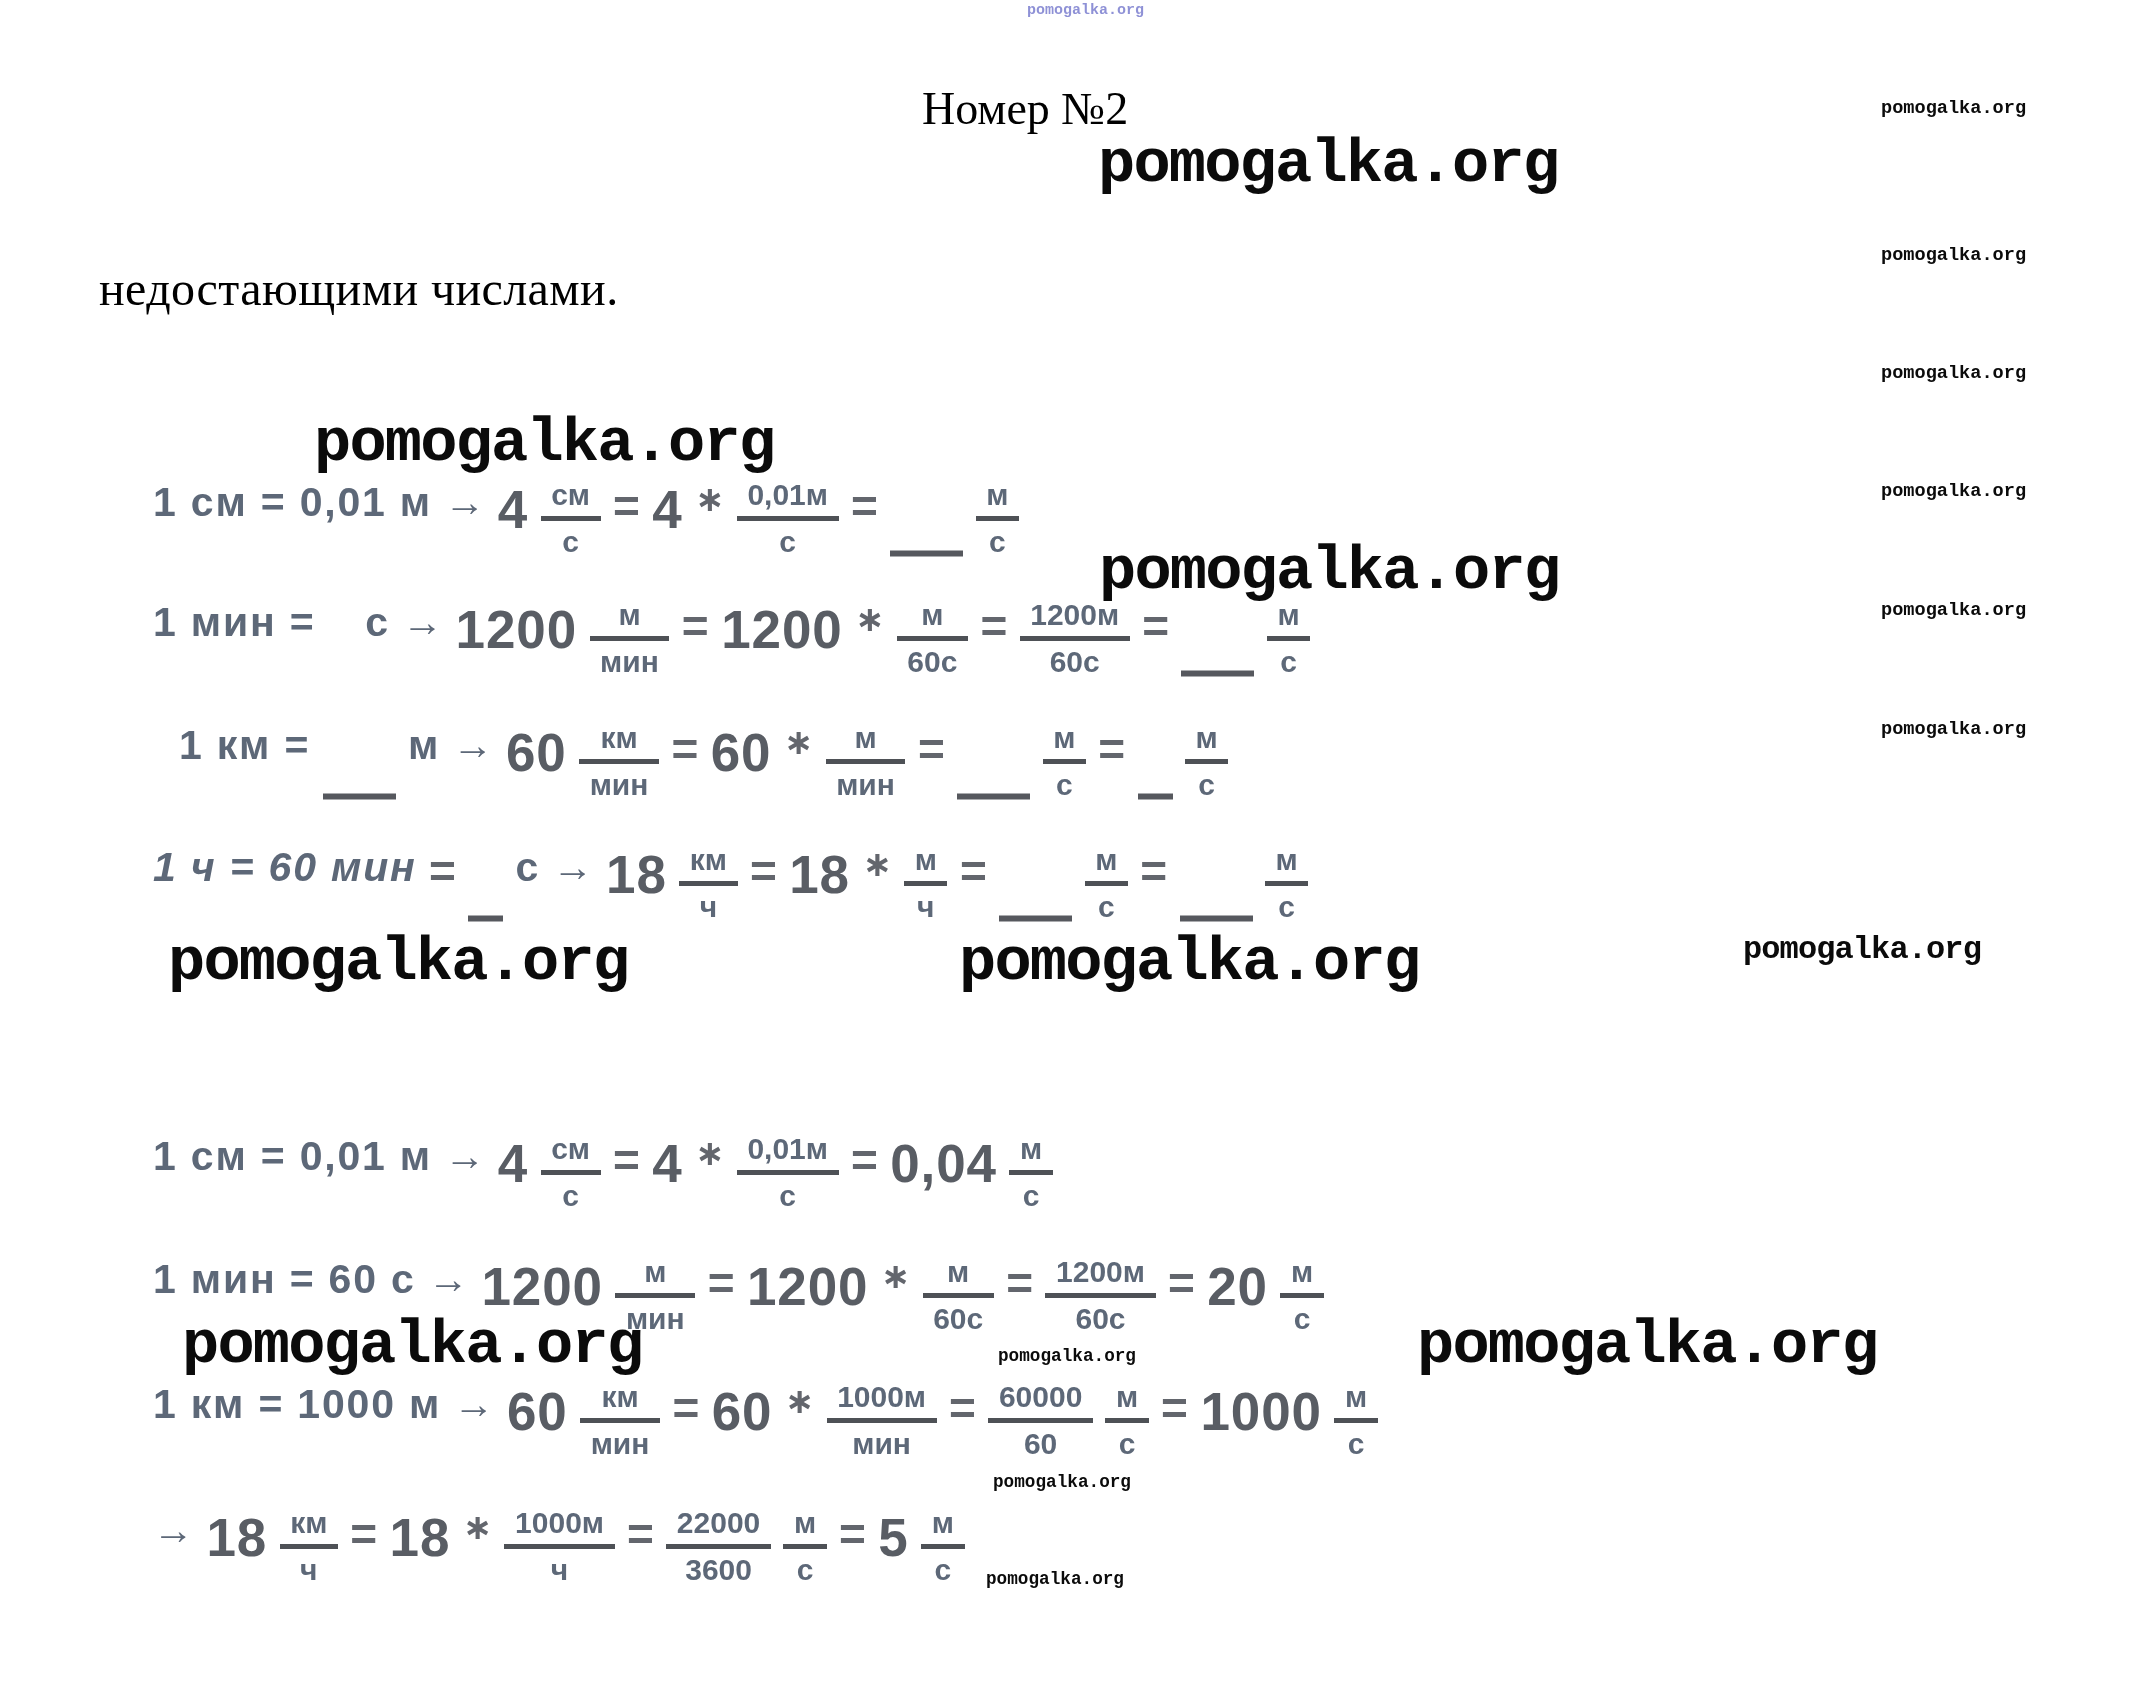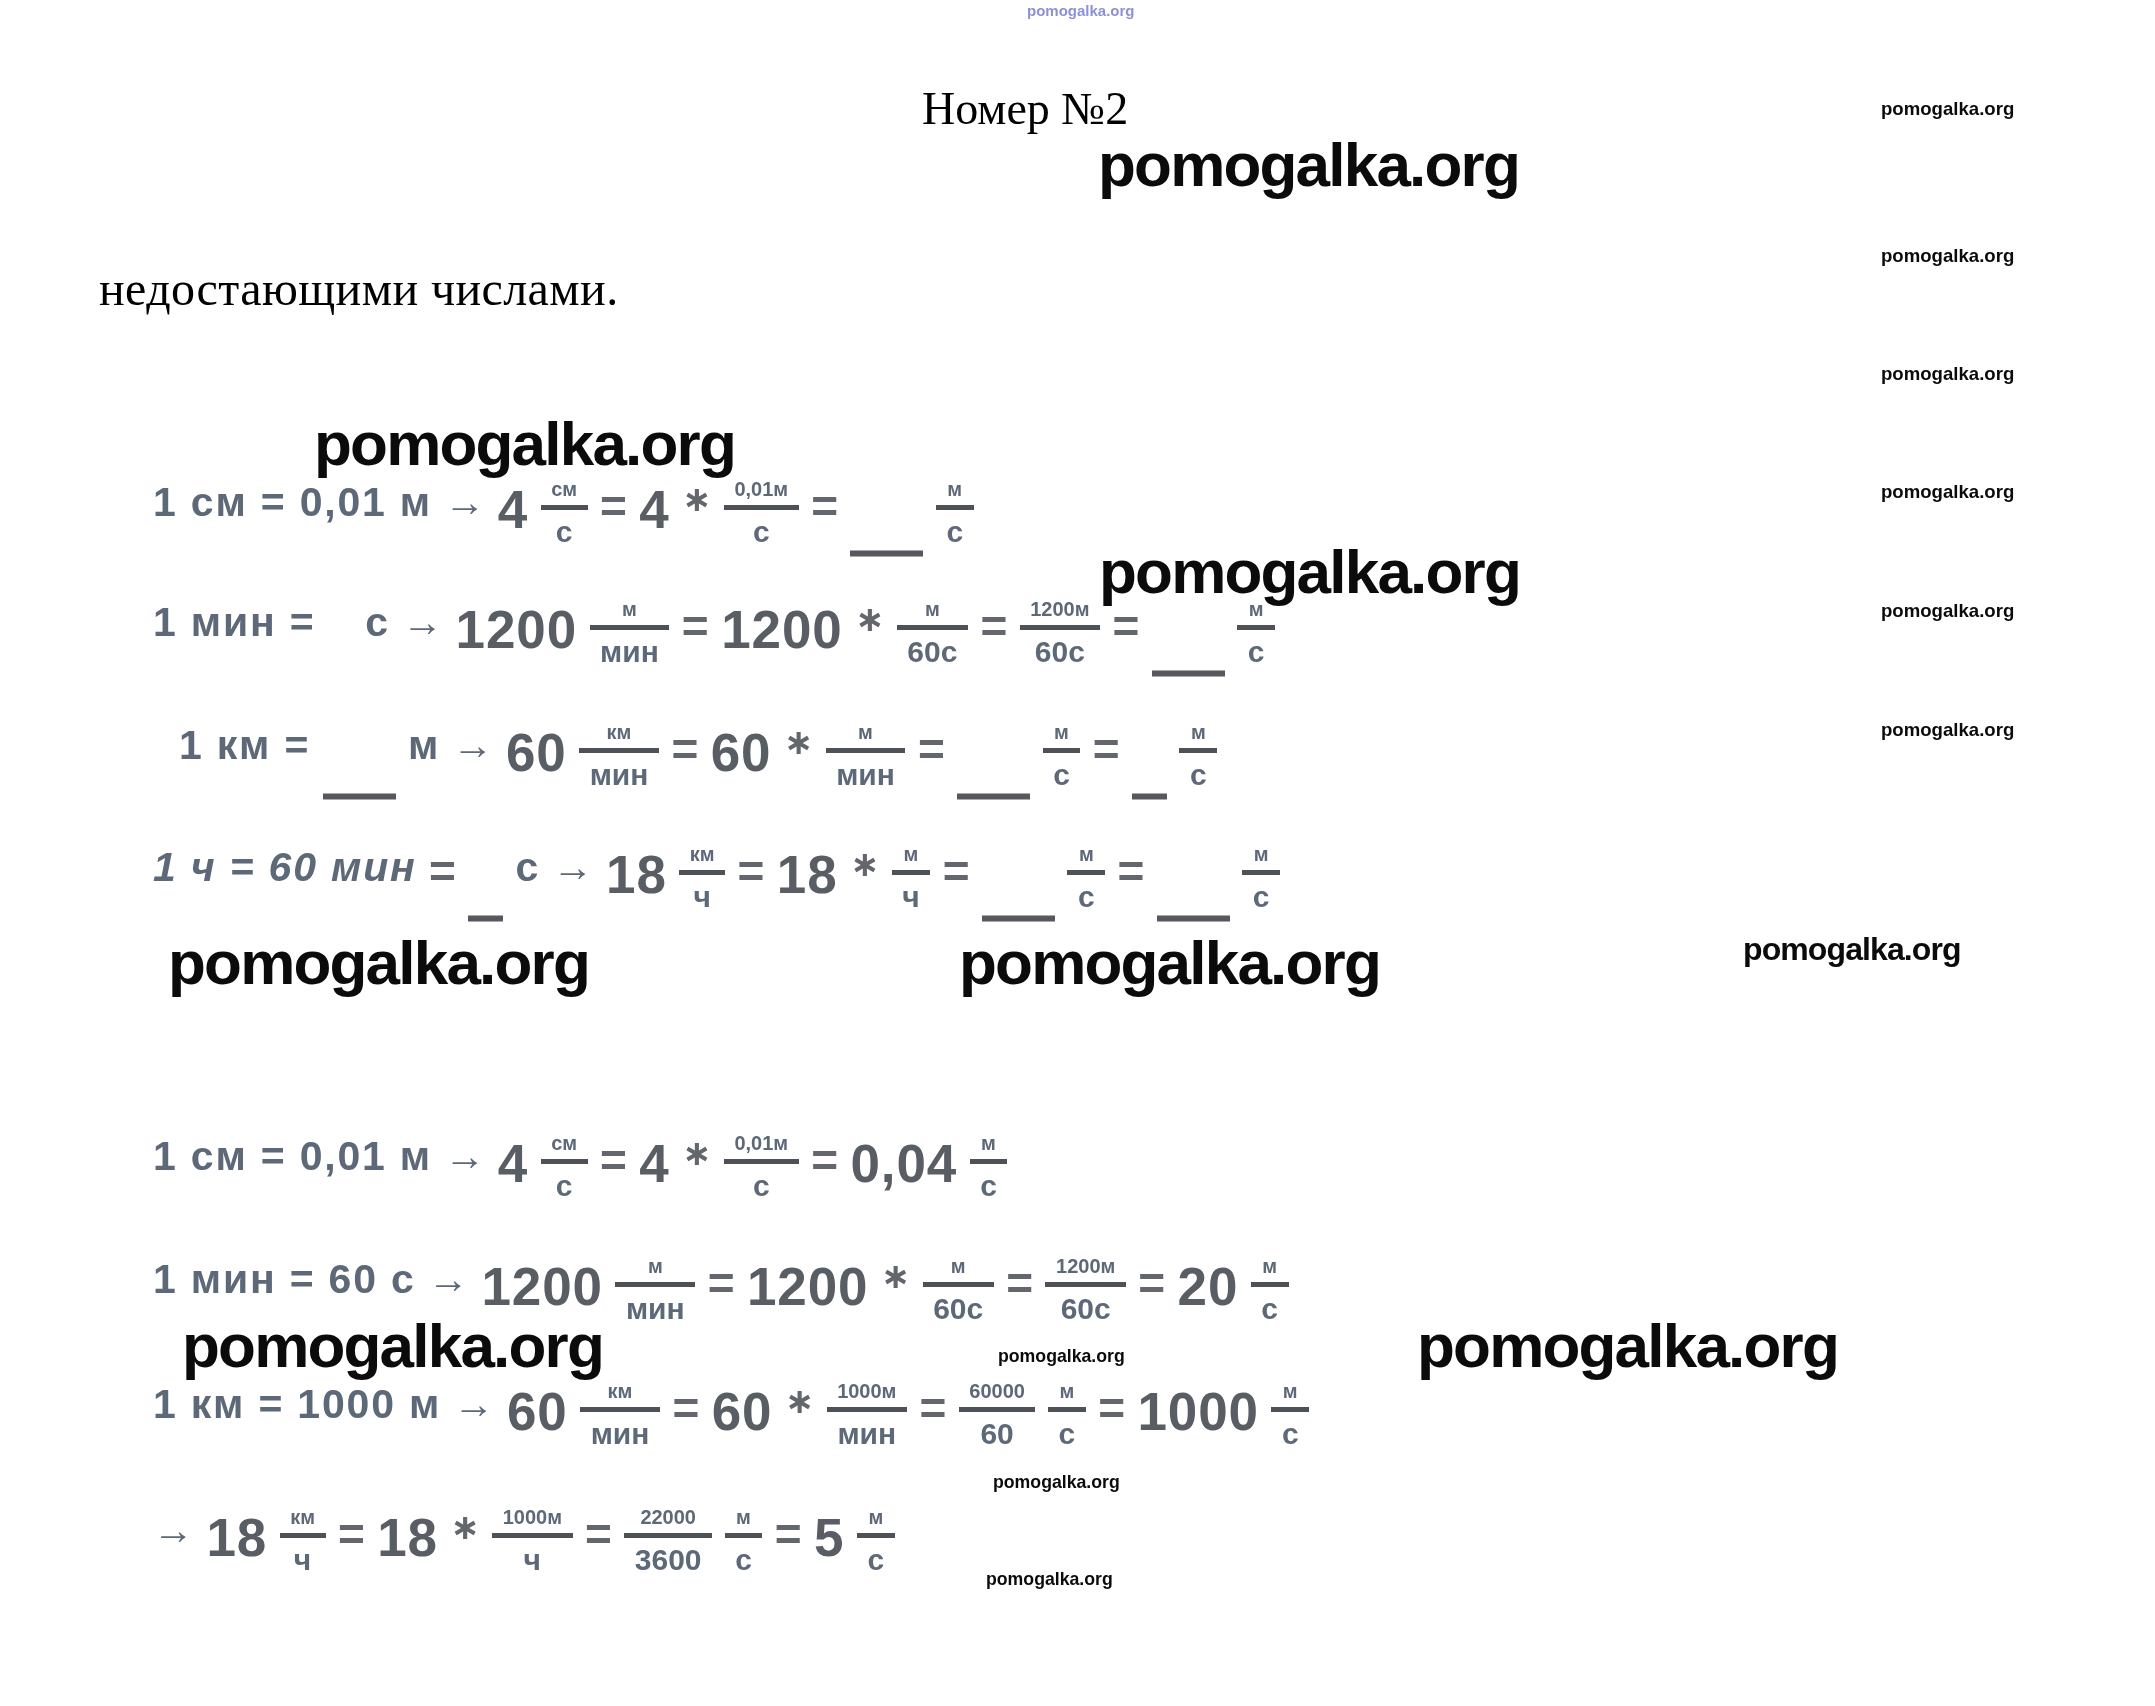--- a/index.html
+++ b/index.html
@@ -9,21 +9,21 @@
   
   .doc-title{position:absolute;left:922px;top:82px;font-size:46px;white-space:nowrap;}
   .problem-line{position:absolute;left:99px;font-size:48px;white-space:nowrap;letter-spacing:0.4px;}
   .problem-line.l1{top:192px;}
   .problem-line.l2{top:261px;}
   .solution-heading{position:absolute;left:1729px;top:1016px;
         font-family:"Liberation Sans","DejaVu Sans",sans-serif;
         font-size:57px;letter-spacing:4.4px;color:#53565c;white-space:nowrap;}
 
   
-  .wm{position:absolute;font-family:Liberation Sans, sans-serif;
+  .wm{position:absolute;font-family:Liberation Mono, monospace;
       color:#0b0b0b;white-space:nowrap;}
   .wm-big{font-size:62px;font-weight:700;letter-spacing:-1.8px;}
   .wm-med{font-size:32px;font-weight:700;letter-spacing:-0.9px;}
   .wm-small{font-size:18.6px;font-weight:700;}
   .wm-xs{font-size:17.7px;font-weight:700;}
   .wm-tiny-top{font-size:15px;font-weight:700;color:#7b7ecf;opacity:.85;}
 
   .wm-pos-tinytop{left:1027px;top:1.8px;}
   .wm-pos-bigtop{left:1098px;top:129px;}
   .wm-pos-r1{left:1881px;top:98px;}
@@ -54,21 +54,21 @@
   .tk-big{font-size:53px;font-weight:700;color:#595d64;letter-spacing:0.9px;}
   .tk-op{font-size:46px;font-weight:700;color:#63666d;}
   .tk-star{font-size:35px;font-weight:700;color:#63666d;}
   .tk-arrow{font-size:41px;font-weight:700;color:#5d6878;}
   .tk-blank{width:73px;height:5.3px;background:#56585e;align-self:center;transform:translateY(19.5px);}
   .tk-blank_small{width:35px;height:5.3px;background:#56585e;align-self:center;transform:translateY(19.5px);}
   .tk-gap{width:25px;height:3.5px;}
 
   .frac{display:inline-flex;flex-direction:column;align-items:stretch;text-align:center;
         color:#5d6878;font-weight:700;}
-  .frac .num{font-size:20px;padding:0 10.6px 5.3px;border-bottom:5.3px solid #4e5156;line-height:1.05;}
+  .frac .num{font-size:30px;padding:0 10.6px 5.3px;border-bottom:5.3px solid #4e5156;line-height:1.05;}
   .frac .den{font-size:30px;padding:5.3px 10.6px 0;line-height:1.05;}
 </style>
 </head>
 <body>
 
 <div id="page">
 
   <span class="wm wm-tiny-top wm-pos-tinytop">pomogalka.org</span>
   <span class="wm wm-small wm-pos-r1">pomogalka.org</span>
   <span class="wm wm-big wm-pos-bigtop">pomogalka.org</span>

